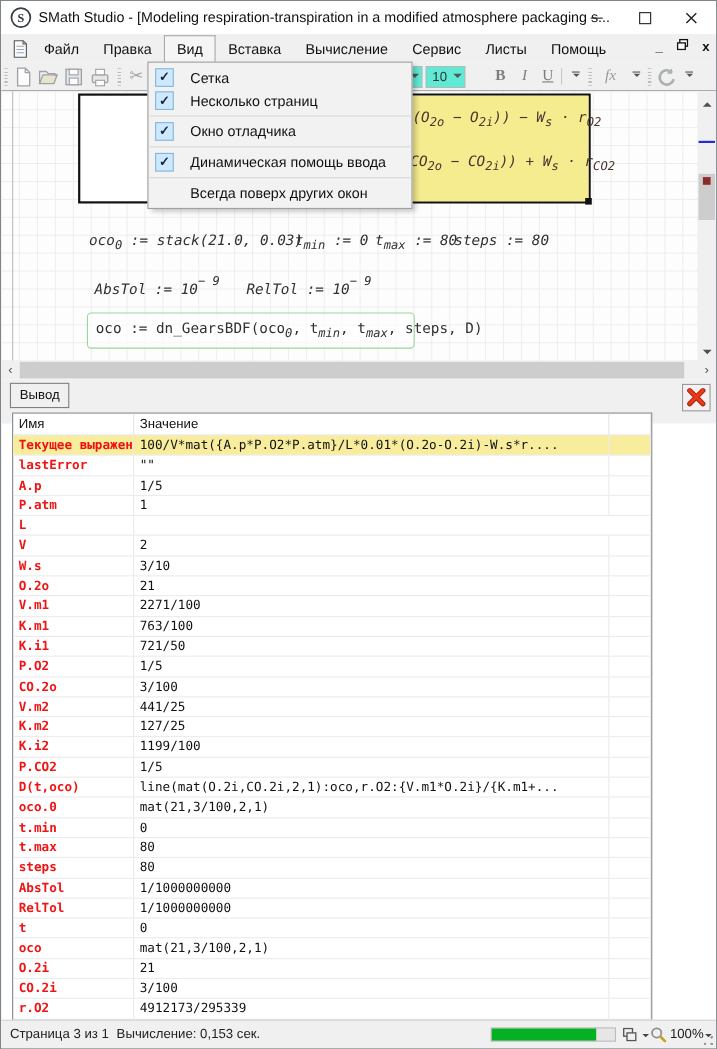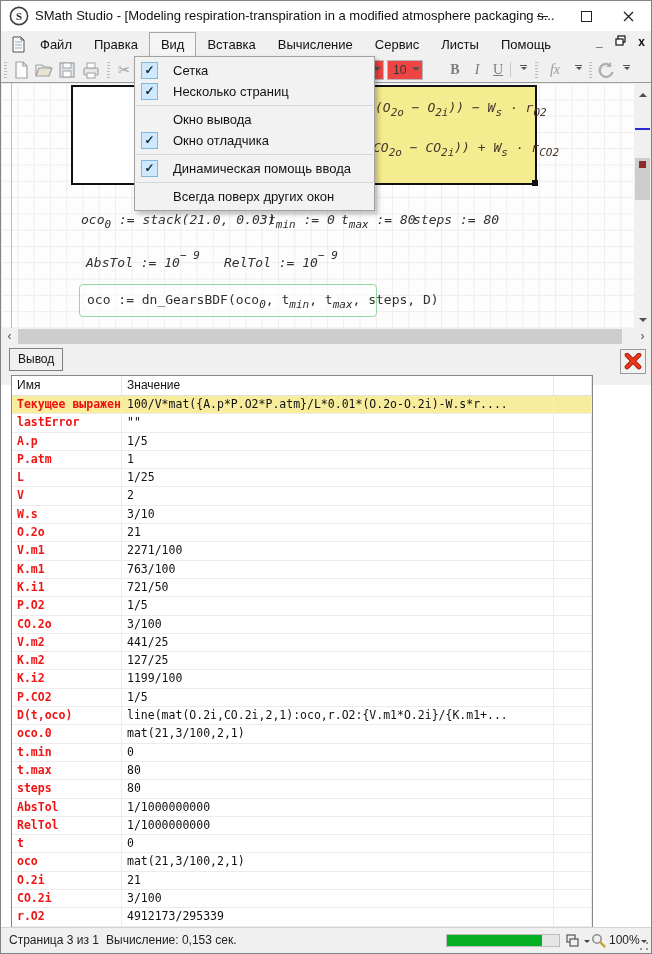--- a/index.html
+++ b/index.html
@@ -18,21 +18,21 @@
   .menubar{position:absolute;top:30px;left:0;right:0;height:26px;background:#f0f0f0;font-size:13px;}
   .menu-item{display:inline-block;height:24px;line-height:24px;padding:0 11px;color:#111;cursor:default;}
   .menu-item.active{background:#f5f5f5;border:1px solid #a8a8a8;border-bottom:none;height:25px;box-sizing:border-box;}
   .mdi-controls{position:absolute;right:6px;top:4px;color:#111;font-weight:bold;font-size:12px;}
   .mdi-controls span{margin-left:9px;}
 
   
   .toolbar{position:absolute;top:56px;left:0;right:0;height:26px;background:#f0f0f0;border-bottom:1px solid #9b9b9b;box-sizing:border-box;}
   .tb-icon{position:absolute;top:3px;width:20px;height:20px;opacity:.8;}
   .tb-grip{position:absolute;top:5px;width:3px;height:16px;background:repeating-linear-gradient(#bbb 0 1px,transparent 1px 3px);}
-  .combo{position:absolute;top:3px;height:20px;background:#ef4444;border:1px solid #b8b8b8;box-sizing:border-box;font-size:12px;color:#333;}
+  .combo{position:absolute;top:3px;height:20px;background:#5eead4;border:1px solid #b8b8b8;box-sizing:border-box;font-size:12px;color:#333;}
   .combo .arr{position:absolute;right:2px;top:6px;width:0;height:0;border:4px solid transparent;border-top-color:#555;}
   .fmt-btn{position:absolute;top:3px;width:20px;height:20px;text-align:center;line-height:20px;color:#7d7d7d;font-family:"Liberation Serif",serif;font-size:14px;}
   .ovf{position:absolute;top:8px;width:11px;height:10px;color:#555;font-size:9px;line-height:5px;text-align:center;}
   .ovf:before{content:"";display:block;width:7px;margin:0 auto 1px;border-top:1px solid #555;}
   .ovf .tri{display:inline-block;width:0;height:0;border:3px solid transparent;border-top-color:#555;}
 
   
   .canvas{position:absolute;top:82px;left:0;right:0;height:245px;background:#fdfdfd;
     background-image:linear-gradient(#ededed 1px,transparent 1px),linear-gradient(90deg,#ededed 1px,transparent 1px);
     background-size:16.3px 16.3px;overflow:hidden;}
@@ -250,21 +250,20 @@
           <div class="td td-val">1/5</div>
           <div class="td-rest td"></div>
         </div>
         <div class="trow">
           <div class="td td-name">P.atm</div>
           <div class="td td-val">1</div>
           <div class="td-rest td"></div>
         </div>
         <div class="trow">
           <div class="td td-name">L</div>
-          <div class="td td-val">1/25</div>
           <div class="td-rest td"></div>
         </div>
         <div class="trow">
           <div class="td td-name">V</div>
           <div class="td td-val">2</div>
           <div class="td-rest td"></div>
         </div>
         <div class="trow">
           <div class="td td-name">W.s</div>
           <div class="td td-val">3/10</div>
@@ -405,21 +404,20 @@
     </svg>
     <div class="sb-text" style="left:608px">100%</div>
     <span class="sb-arr abs" style="left:638px;top:12px"></span>
     <div class="grip"></div>
   </div>
 
   <div class="vmenu" id="view-menu">
       <div class="vmenu-item"><span class="vmenu-check">✓</span><span>Сетка</span></div>
       <div class="vmenu-item"><span class="vmenu-check">✓</span><span>Несколько страниц</span></div>
       <div class="vmenu-sep"></div>
-      <div class="vmenu-item"><span>Окно вывода</span></div>
       <div class="vmenu-item"><span class="vmenu-check">✓</span><span>Окно отладчика</span></div>
       <div class="vmenu-sep"></div>
       <div class="vmenu-item"><span class="vmenu-check">✓</span><span>Динамическая помощь ввода</span></div>
       <div class="vmenu-sep"></div>
       <div class="vmenu-item"><span>Всегда поверх других окон</span></div>
     </div>
 
 </div>
 
 </body></html>

